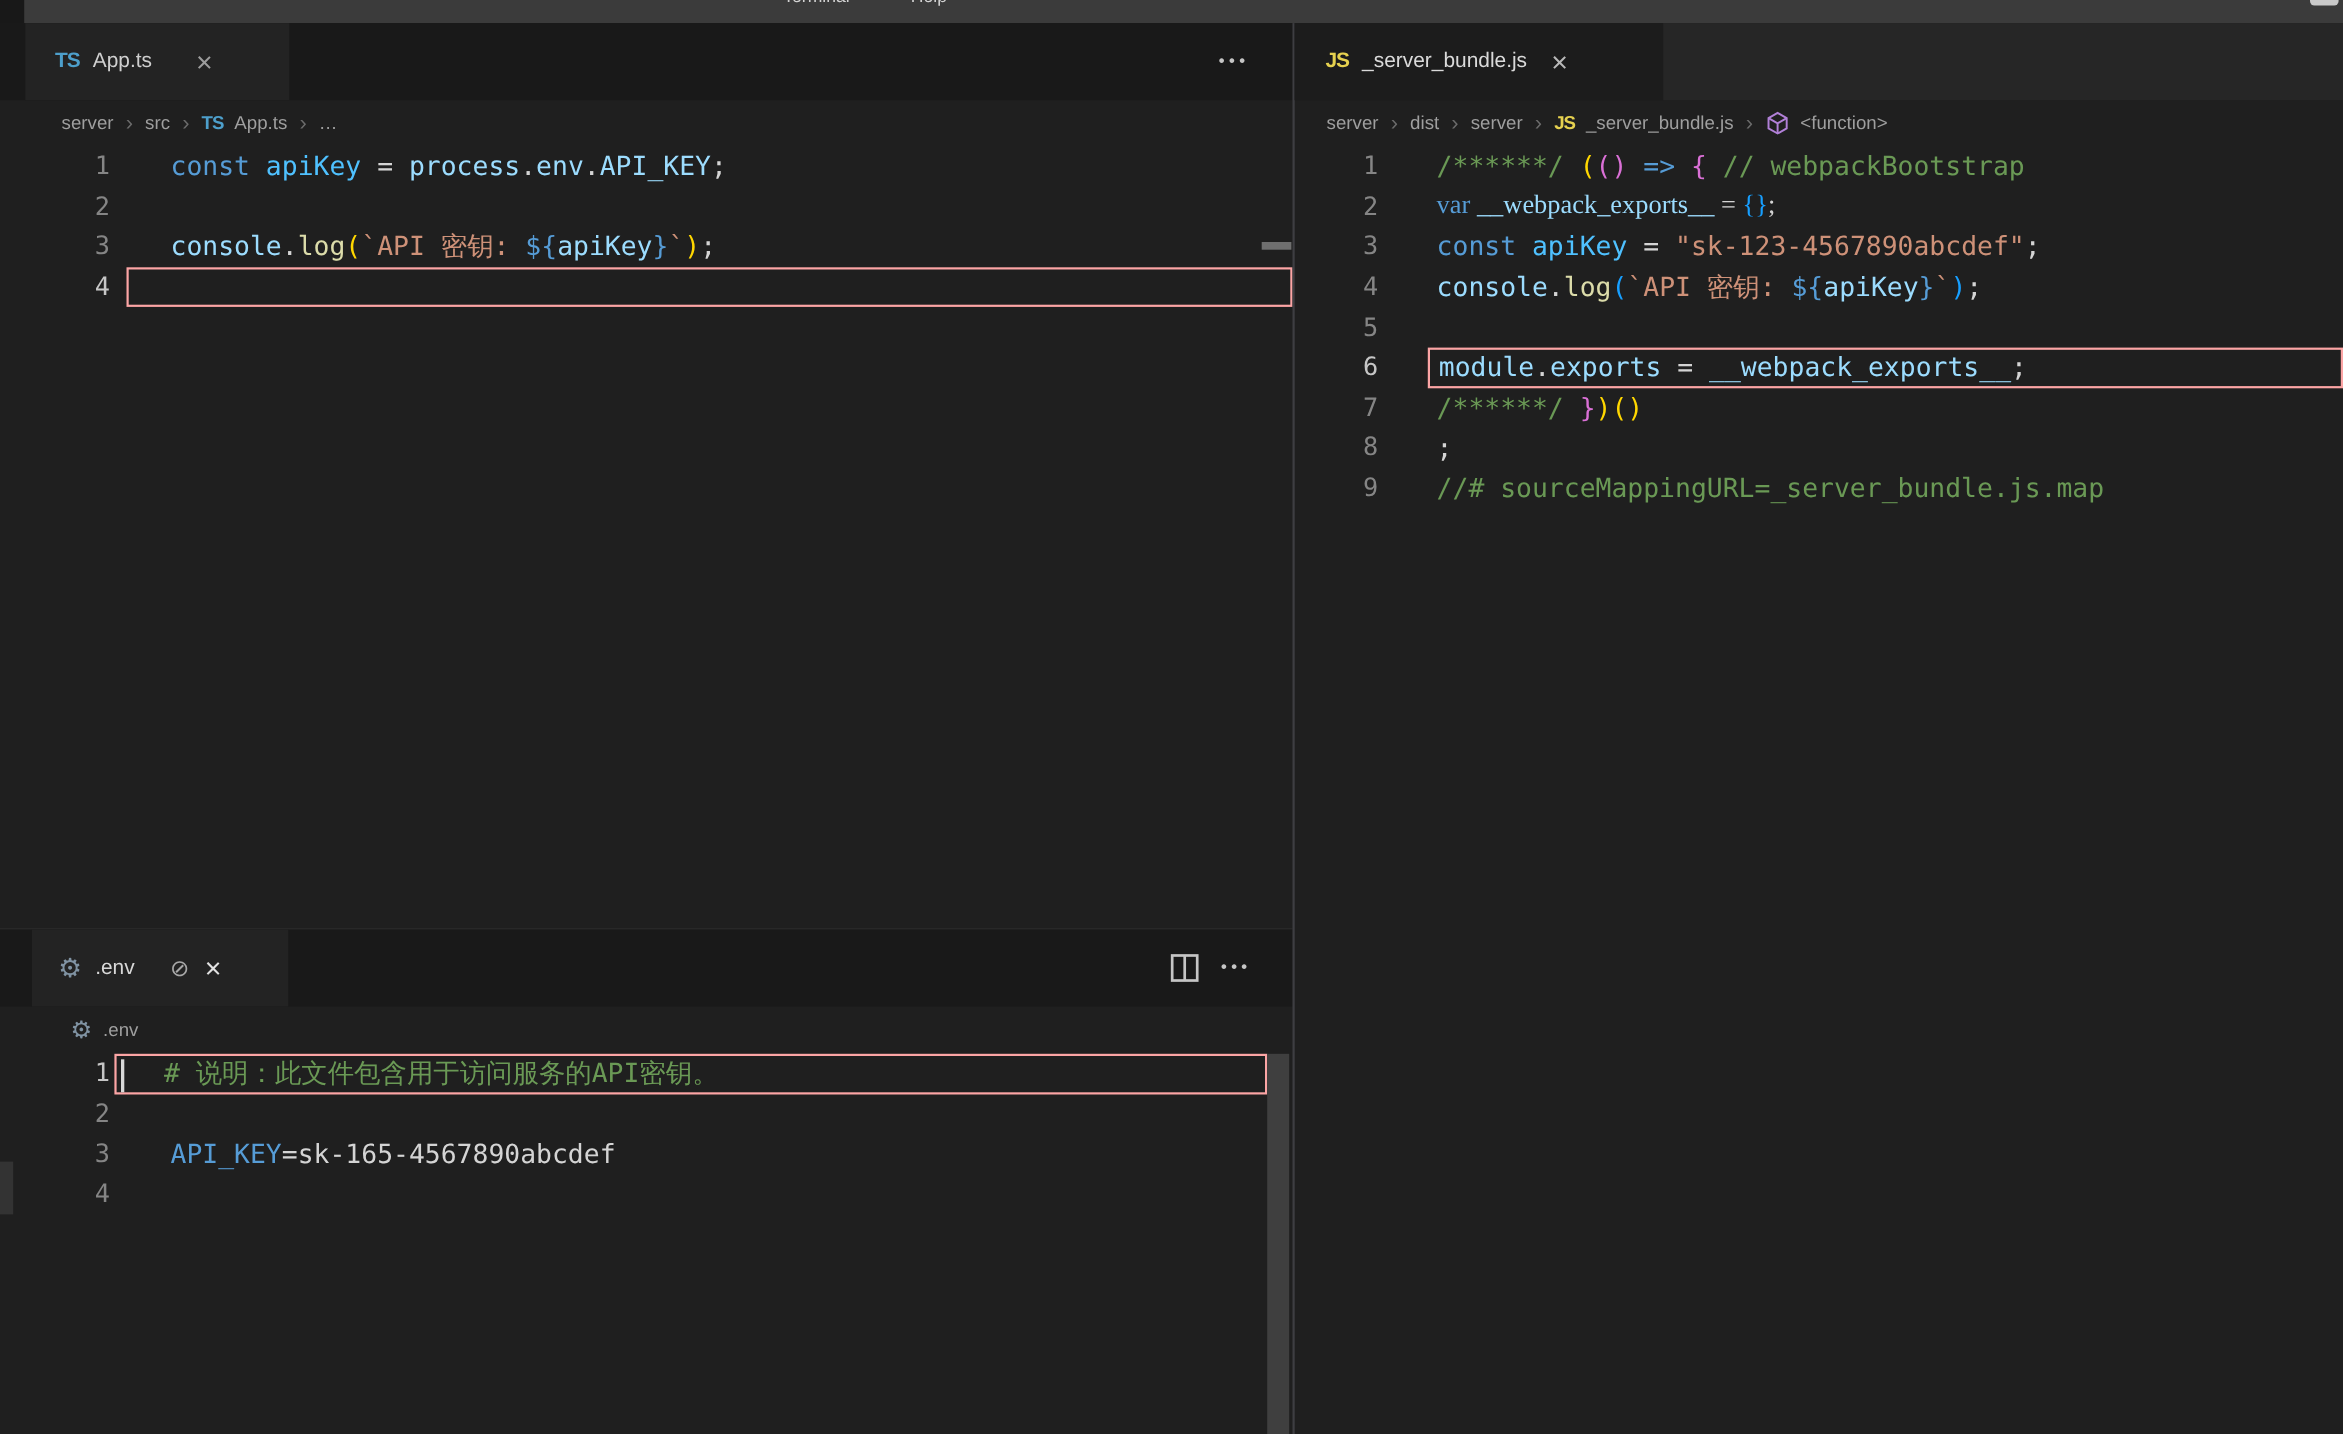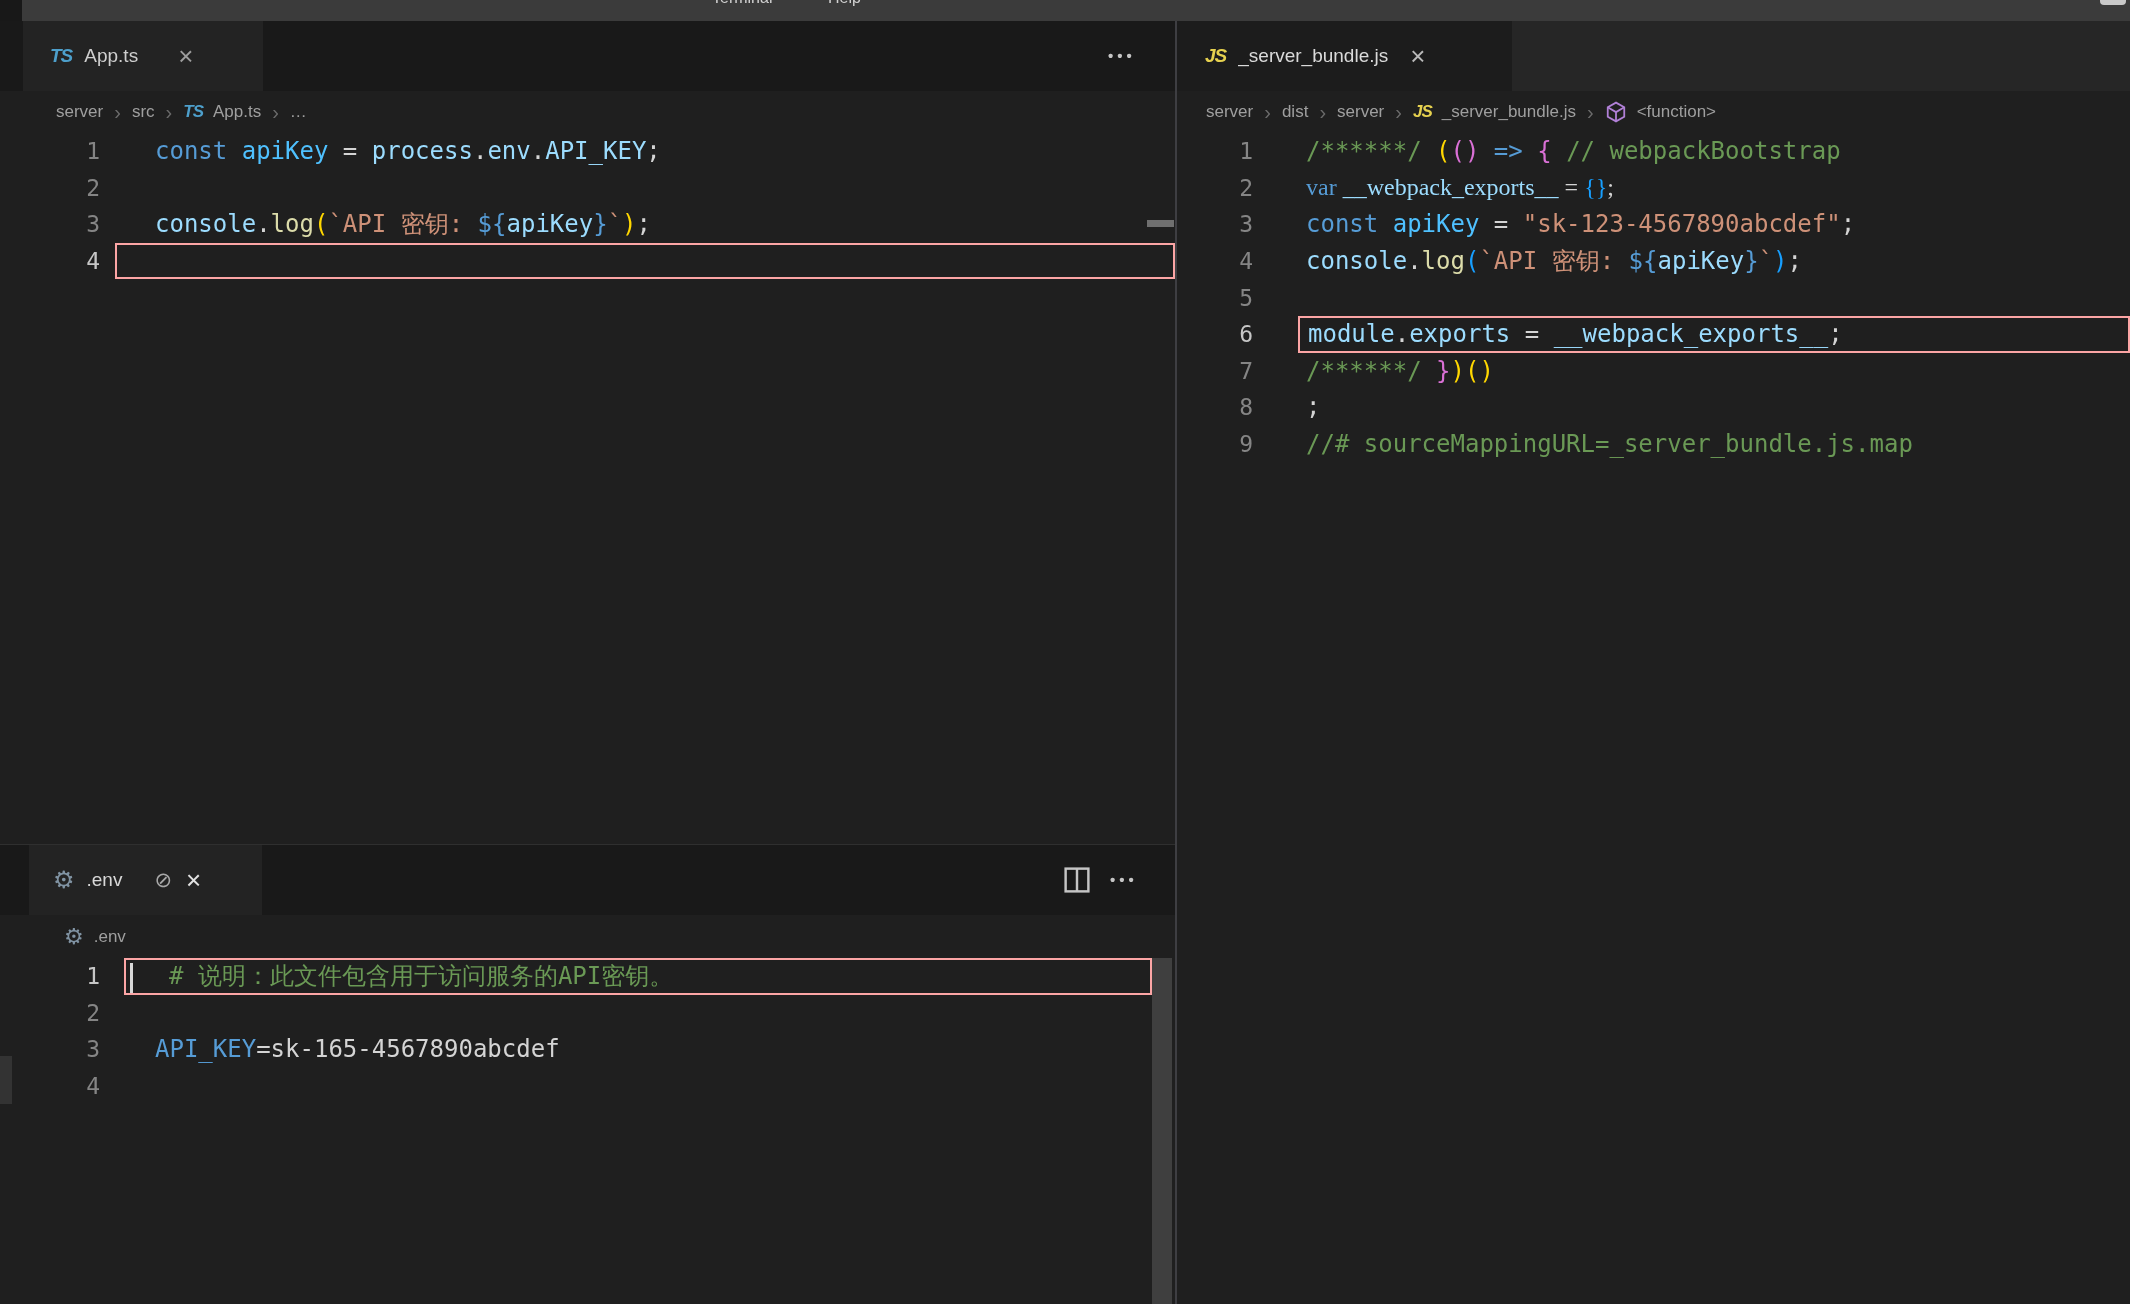--- a/index.html
+++ b/index.html
@@ -11,21 +11,21 @@
   #titlebar{left:0;top:0;width:2130px;height:21px;background:#3b3b3b;overflow:hidden;}
   #titlebar .corner{position:absolute;left:0;top:0;width:22px;height:21px;background:#181818;}
   .menu-frag{position:absolute;top:-11px;color:#d2d2d2;font-size:16px;}
   #titlebar .tr-widget{position:absolute;right:4px;top:-4px;width:26px;height:9px;background:#c9c9c9;border-radius:4px;}
 
   
   .tabbar{background:#191919;}
   .tab{display:flex;align-items:center;height:100%;box-sizing:border-box;}
   .tab-label{font-size:19px;color:#cfcfcf;}
   .close-x{font-size:26px;color:#9d9d9d;line-height:1;}
-  .file-icon{font-weight:bold;font-size:19px;letter-spacing:-1px;font-style:italic;}
+  .file-icon{font-weight:bold;font-size:19px;letter-spacing:-1px;}
   .breadcrumbs{display:flex;align-items:center;color:#9f9f9f;font-size:17px;gap:11px;}
   .crumb{display:flex;align-items:center;gap:10px;}
   .chev{color:#6b6b6b;font-size:20px;}
 
   
   .code-area{font-family:"DejaVu Sans Mono","Liberation Mono",monospace;font-size:24px;}
   .code-line{display:flex;height:36.6px;align-items:center;}
   .gutter{text-align:right;color:#858585;flex:none;font-size:23px;}
   .gutter.active{color:#c6c6c6;}
   .line-content{flex:1 1 auto;height:36.6px;box-sizing:border-box;display:flex;align-items:center;position:relative;white-space:pre;}
@@ -117,21 +117,21 @@
   </div>
   <div class="abs breadcrumbs" style="left:64px;top:915px;width:1000px;height:43px;" id="crumbs-env">
       <span class="crumb">
         <span class="gear" style="font-size: 22px;">⚙</span>
         <span>.env</span>
       </span>
     </div>
   <div class="abs code-area" style="left:0;top:958px;width:1152px;" id="code-env">
       <div class="code-line">
         <div class="gutter active" style="width: 100px;">1</div>
-        <div class="line-content active" style="margin-left: 24px; padding-left: 43px;"><span class="caret" style="left: 4px;"></span><span style="color: rgb(106, 153, 85);"># 说明：此文件包含用于访问服务的API密钥。</span></div>
+        <div class="line-content active" style="margin-left: 4px; padding-left: 43px;"><span class="caret" style="left: 4px;"></span><span style="color: rgb(106, 153, 85);"># 说明：此文件包含用于访问服务的API密钥。</span></div>
       </div>
       <div class="code-line">
         <div class="gutter" style="width: 100px;">2</div>
         <div class="line-content" style="margin-left: 12px; padding-left: 43px;"></div>
       </div>
       <div class="code-line">
         <div class="gutter" style="width: 100px;">3</div>
         <div class="line-content" style="margin-left: 12px; padding-left: 43px;"><span style="color: rgb(86, 156, 214);">API_KEY</span><span style="color: rgb(212, 212, 212);">=sk-165-4567890abcdef</span></div>
       </div>
       <div class="code-line">

